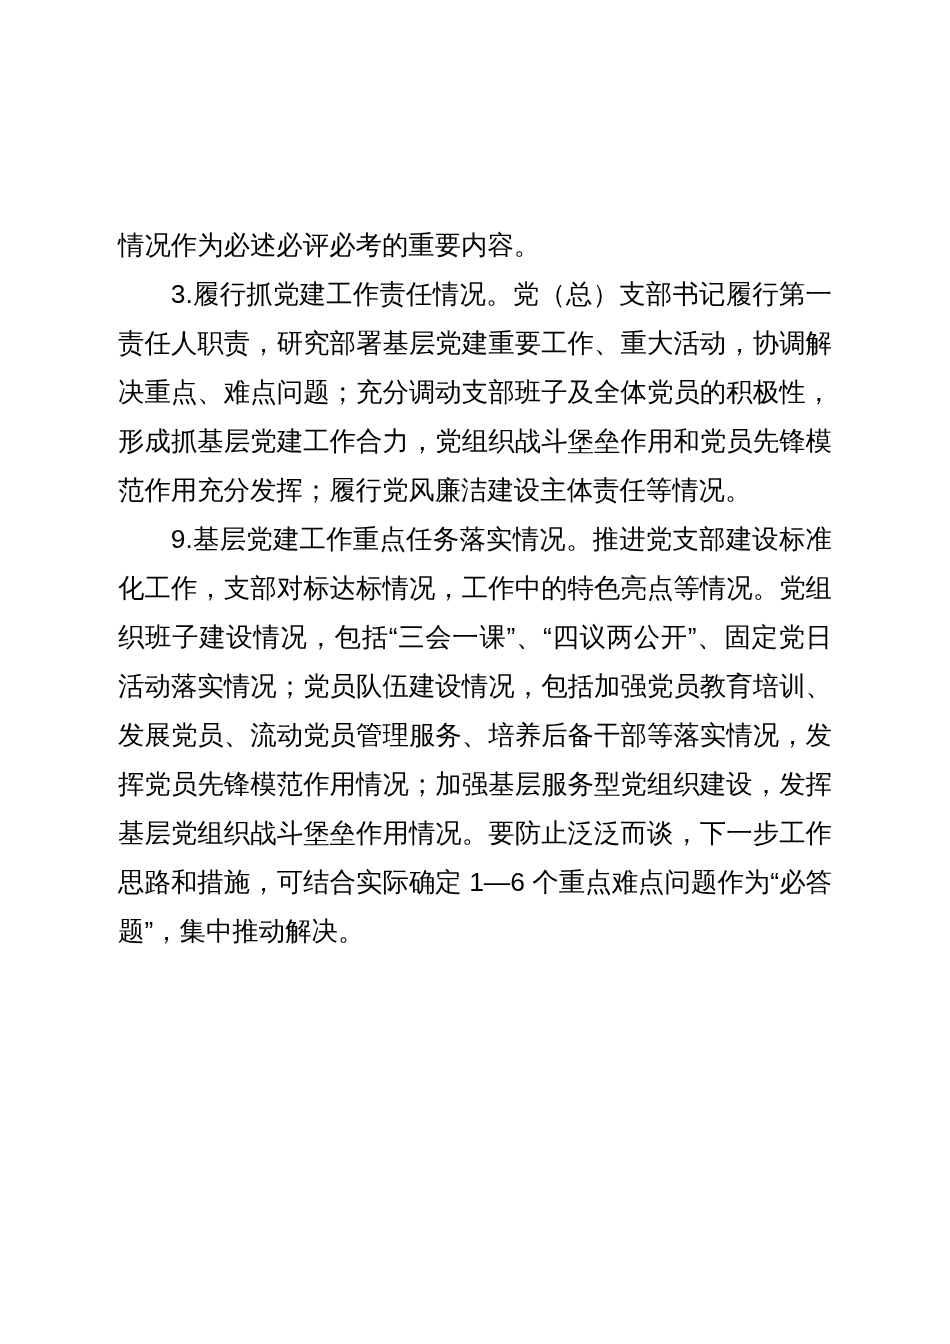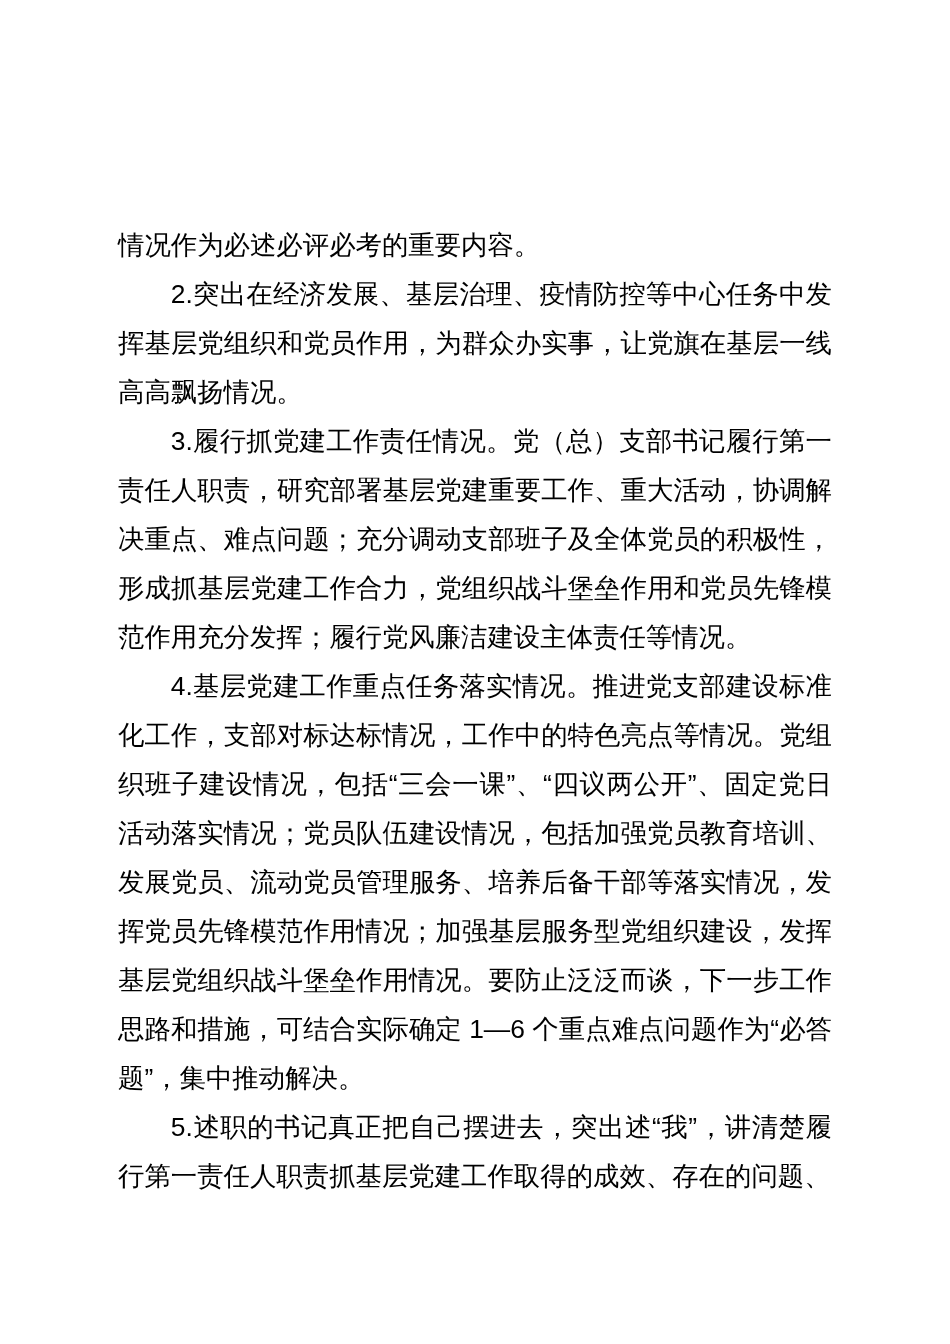--- a/index.html
+++ b/index.html
@@ -40,18 +40,16 @@
   .run-bold {
     font-weight: normal;
   }
 </style>
 </head>
 <body style="background: rgb(255, 255, 255);">
 
 <div class="page">
   <div class="doc-body" id="doc-body" style="color: rgb(0, 0, 0);">
       <p class="para"><span class="run">情况作为必述必评必考的重要内容。</span></p>
-      <p class="para indent"><span class="run">2.突出在经济发展、基层治理、疫情防控等中心任务中发挥基层党组织和党员作用，为群众办实事，让党旗在基层一线高高飘扬情况。</span></p>
       <p class="para indent"><span class="run-bold">3.履行抓党建工作责任情况。</span><span class="run">党（总）支部书记履行第一责任人职责，研究部署基层党建重要工作、重大活动，协调解决重点、难点问题；充分调动支部班子及全体党员的积极性，形成抓基层党建工作合力，党组织战斗堡垒作用和党员先锋模范作用充分发挥；履行党风廉洁建设主体责任等情况。</span></p>
-      <p class="para indent"><span class="run-bold">4.基层党建工作重点任务落实情况。</span><span class="run">推进党支部建设标准化工作，支部对标达标情况，工作中的特色亮点等情况。党组织班子建设情况，包括“三会一课”、“四议两公开”、固定党日活动落实情况；党员队伍建设情况，包括加强党员教育培训、发展党员、流动党员管理服务、培养后备干部等落实情况，发挥党员先锋模范作用情况；加强基层服务型党组织建设，发挥基层党组织战斗堡垒作用情况。要防止泛泛而谈，下一步工作思路和措施，可结合实际确定 1—6 个重点难点问题作为“必答题”，集中推动解决。</span></p>
-      <p class="para indent"><span class="run">5.述职的书记真正把自己摆进去，突出述“我”，讲清楚履行第一责任人职责抓基层党建工作取得的成效、存在的问题、</span></p>
+      <p class="para indent"><span class="run-bold">9.基层党建工作重点任务落实情况。</span><span class="run">推进党支部建设标准化工作，支部对标达标情况，工作中的特色亮点等情况。党组织班子建设情况，包括“三会一课”、“四议两公开”、固定党日活动落实情况；党员队伍建设情况，包括加强党员教育培训、发展党员、流动党员管理服务、培养后备干部等落实情况，发挥党员先锋模范作用情况；加强基层服务型党组织建设，发挥基层党组织战斗堡垒作用情况。要防止泛泛而谈，下一步工作思路和措施，可结合实际确定 1—6 个重点难点问题作为“必答题”，集中推动解决。</span></p>
     </div>
 </div>
 
 </body></html>

